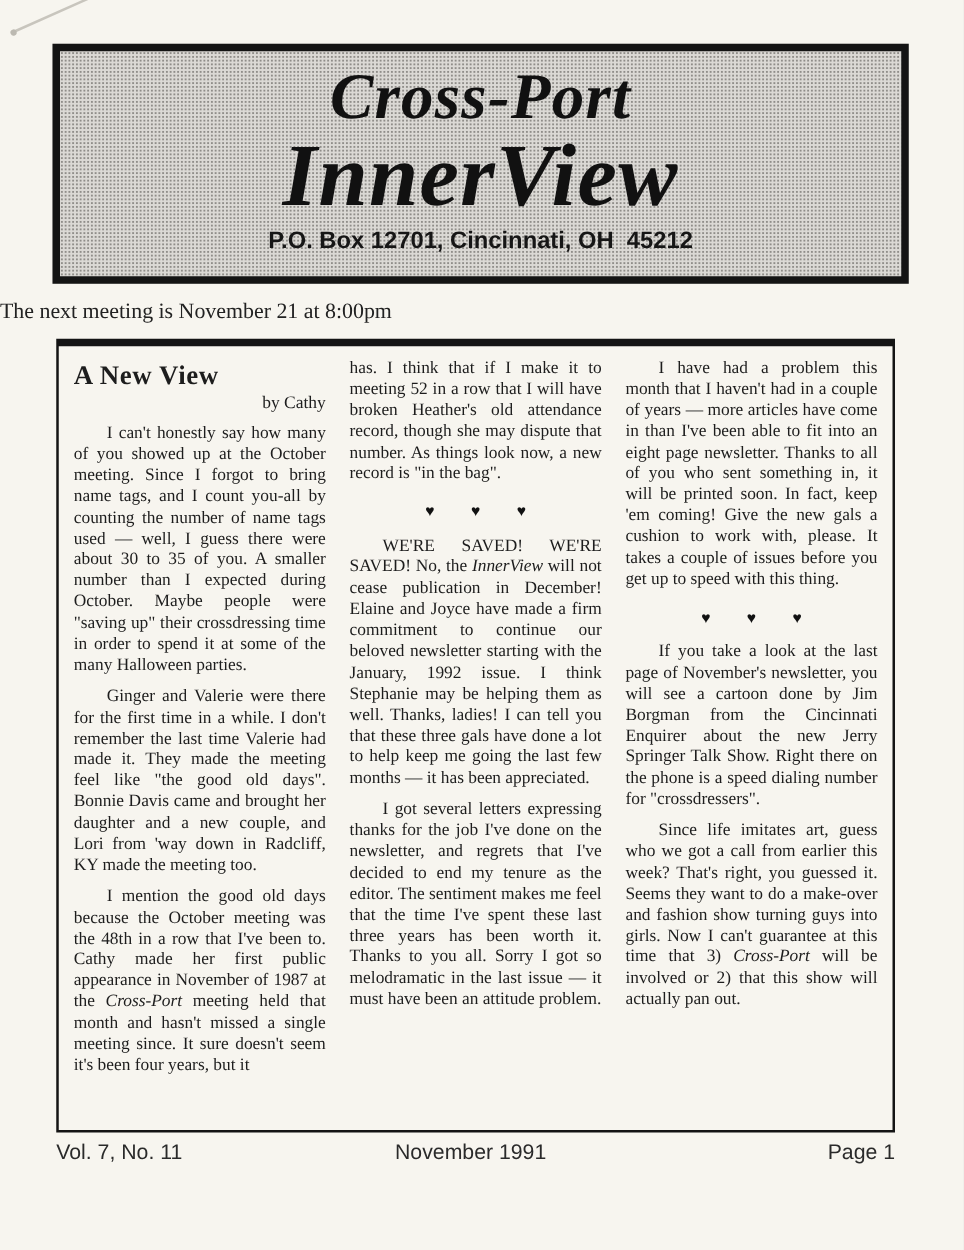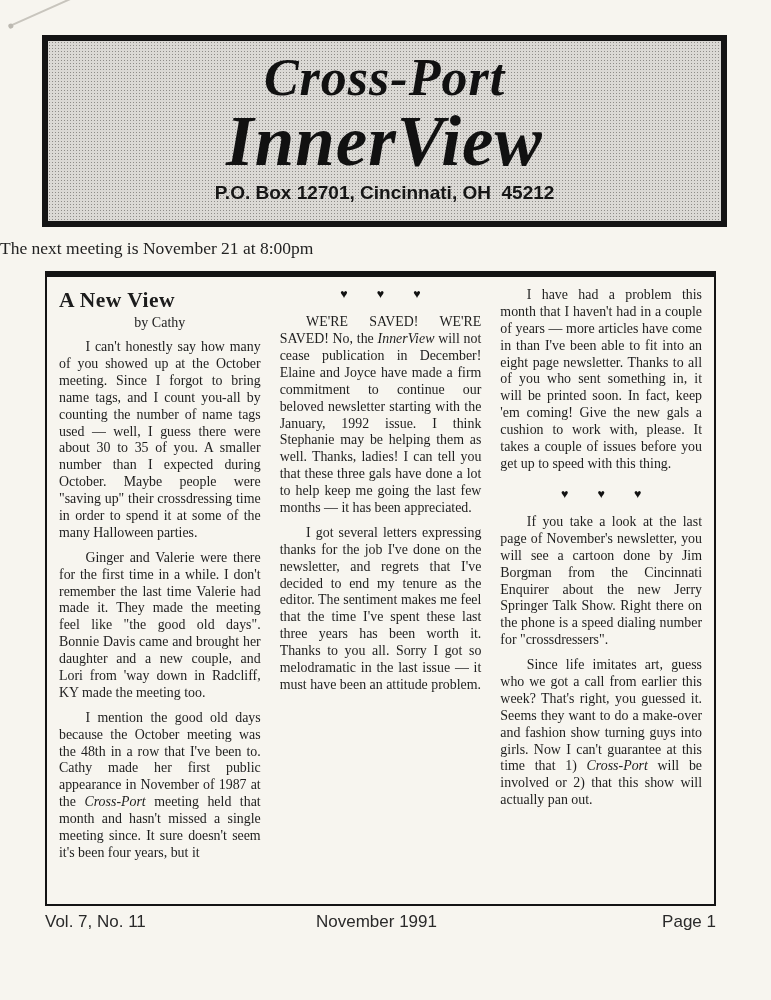--- a/index.html
+++ b/index.html
@@ -55,21 +55,21 @@
     display:flex; gap:19px; overflow:hidden;
   }
   .col {
     flex:1 1 0; min-width:0;
     text-align:justify; font-size:13.9px; line-height:1.215;
   }
   .article-title {
     font-size:21.5px; font-weight:bold; margin:1px 0 0 0; text-align:left;
     letter-spacing:.5px;
   }
-  .byline { font-size:14px; margin:1px 0 4px 0; text-align:center; }
+  .byline { font-size:14px; margin:1px 0 4px 0; text-align:right; }
   .col p { margin:8px 0; text-indent:1.9em; }
   .col p.noindent { text-indent:0; }
   .col > :first-child { margin-top:2px; }
   .hearts {
     text-align:center; text-indent:0; font-size:12.5px; color:#111;
     letter-spacing:13px; padding-left:13px; margin:14px 0 12px 0;
   }
   .it { font-style:italic; }
   
   .footer {
@@ -97,29 +97,30 @@
 
   <div class="content">
     <div class="col">
       <div class="article-title">A New View</div>
       <div class="byline">by Cathy</div>
     <p><span>I can't honestly say how many of you showed up at the October meeting.  Since I forgot to bring name tags, and I count you-all by counting the number of name tags used — well, I guess there were about 30 to 35 of you.  A smaller number than I expected during October.  Maybe people were "saving up" their crossdressing time in order to spend it at some of the many Halloween parties.</span></p>
         <p><span>Ginger and Valerie were there for the first time in a while.  I don't remember the last time Valerie had made it.  They made the meeting feel like "the good old days".  Bonnie Davis came and brought her daughter and a new couple, and Lori from 'way down in Radcliff, KY made the meeting too.</span></p>
         <p><span>I mention the good old days because the October meeting was the 48th in a row that I've been to.  Cathy made her first public appearance in November of 1987 at the </span><span class="it">Cross-Port</span><span> meeting held that month and hasn't missed a single meeting since.  It sure doesn't seem it's been four years, but it</span></p>
       </div>
     <div class="col">
+        <p class="noindent"><span>has.  I think that if I make it to meeting 52 in a row that I will have broken Heather's old attendance record, though she may dispute that number.  As things look now, a new record is "in the bag".</span></p>
         <div class="hearts">♥ ♥ ♥</div>
         <p><span>WE'RE SAVED!  WE'RE SAVED!  No, the </span><span class="it">InnerView</span><span> will not cease publication in December! Elaine and Joyce have made a firm commitment to continue our beloved newsletter starting with the January, 1992 issue.  I think Stephanie may be helping them as well.  Thanks, ladies!  I can tell you that these three gals have done a lot to help keep me going the last few months — it has been appreciated.</span></p>
         <p><span>I got several letters expressing thanks for the job I've done on the newsletter, and regrets that I've decided to end my tenure as the editor.  The sentiment makes me feel that the time I've spent these last three years has been worth it.  Thanks to you all.  Sorry I got so melodramatic in the last issue — it must have been an attitude problem.</span></p>
       </div>
     <div class="col">
         <p><span>I have had a problem this month that I haven't had in a couple of years — more articles have come in than I've been able to fit into an eight page newsletter.  Thanks to all of you who sent something in, it will be printed soon.  In fact, keep 'em coming! Give the new gals a cushion to work with, please.  It takes a couple of issues before you get up to speed with this thing.</span></p>
         <div class="hearts">♥ ♥ ♥</div>
         <p><span>If you take a look at the last page of November's newsletter, you will see a cartoon done by Jim Borgman from the Cincinnati Enquirer about the new Jerry Springer Talk Show.  Right there on the phone is a speed dialing number for "crossdressers".</span></p>
-        <p><span>Since life imitates art, guess who we got a call from earlier this week?  That's right, you guessed it. Seems they want to do a make-over and fashion show turning guys into girls.  Now I can't guarantee at this time that 1) </span><span class="it">Cross-Port</span><span> will be involved or 2) that this show will actually pan out.</span></p>
+        <p><span>Since life imitates art, guess who we got a call from earlier this week?  That's right, you guessed it. Seems they want to do a make-over and fashion show turning guys into girls.  Now I can't guarantee at this time that 3) </span><span class="it">Cross-Port</span><span> will be involved or 2) that this show will actually pan out.</span></p>
       </div>
   </div>
 
   <div class="footer">
     <span class="center">November 1991</span>
     <span class="left">Vol. 7, No. 11</span>
     <span class="right">Page 1</span>
   </div>
 
 </div>

